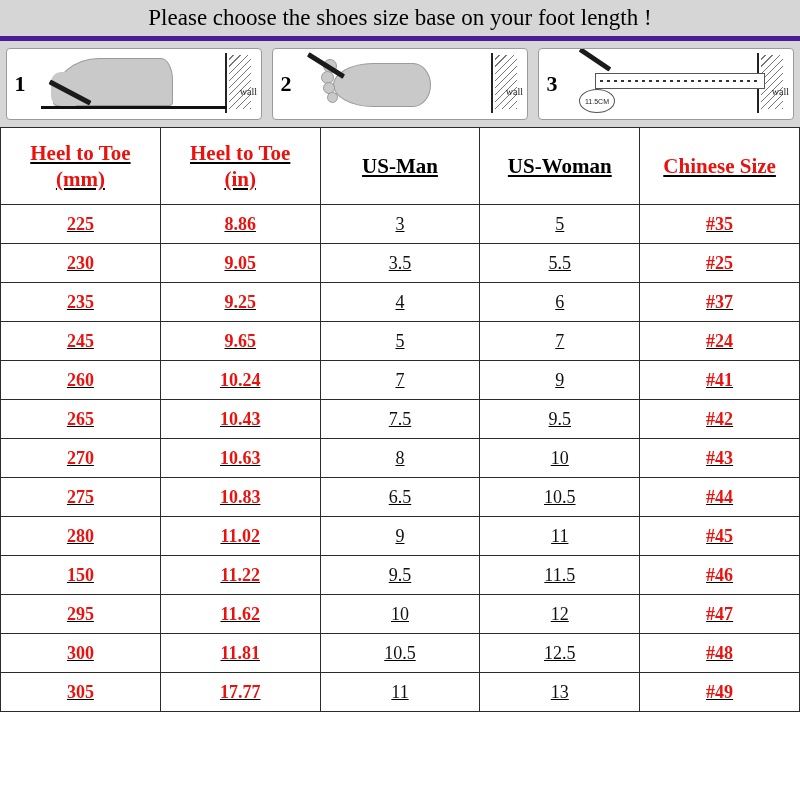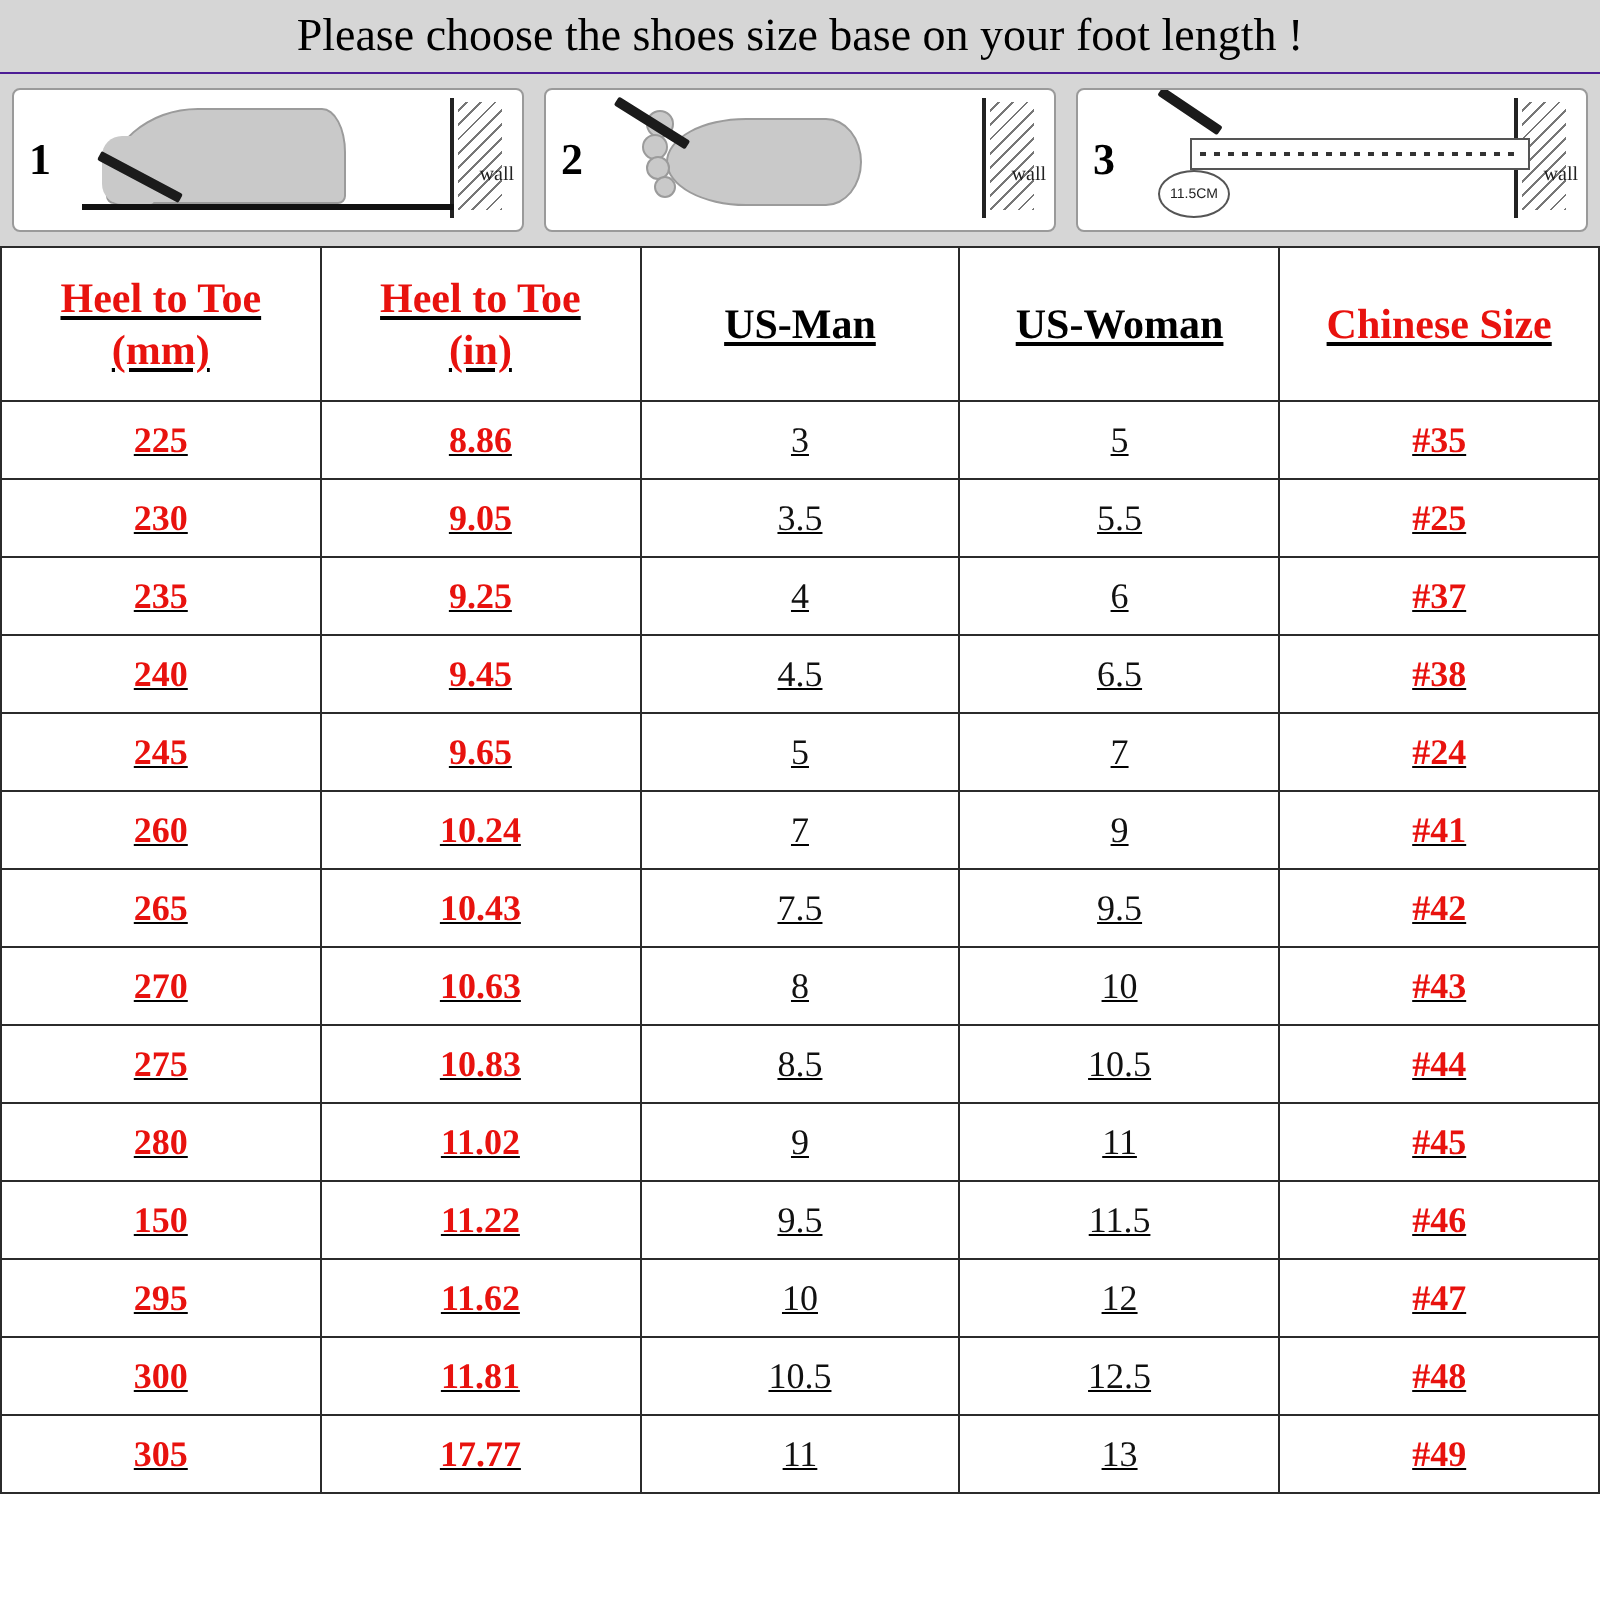--- a/index.html
+++ b/index.html
@@ -17,21 +17,21 @@
     width: 800px;
     height: 800px;
     position: relative;
     box-sizing: border-box;
     background: #ffffff;
   }
   
   .banner {
     height: 36px;
     background: #d6d6d6;
-    border-bottom: 1px solid #4c1d95;
+    border-bottom: 5px solid #4c1d95;
     display: flex;
     align-items: center;
     justify-content: center;
   }
   .banner-text {
     font-family: "Liberation Serif", serif;
     font-size: 23px;
     color: #000000;
     white-space: nowrap;
     letter-spacing: 0px;
@@ -303,27 +303,20 @@
           <td class="red">#25</td>
         </tr>
         <tr>
           <td class="red">235</td>
           <td class="red">9.25</td>
           <td class="black">4</td>
           <td class="black">6</td>
           <td class="red">#37</td>
         </tr>
         <tr>
-          <td class="red">240</td>
-          <td class="red">9.45</td>
-          <td class="black">4.5</td>
-          <td class="black">6.5</td>
-          <td class="red">#38</td>
-        </tr>
-        <tr>
           <td class="red">245</td>
           <td class="red">9.65</td>
           <td class="black">5</td>
           <td class="black">7</td>
           <td class="red">#24</td>
         </tr>
         <tr>
           <td class="red">260</td>
           <td class="red">10.24</td>
           <td class="black">7</td>
@@ -340,21 +333,21 @@
         <tr>
           <td class="red">270</td>
           <td class="red">10.63</td>
           <td class="black">8</td>
           <td class="black">10</td>
           <td class="red">#43</td>
         </tr>
         <tr>
           <td class="red">275</td>
           <td class="red">10.83</td>
-          <td class="black">8.5</td>
+          <td class="black">6.5</td>
           <td class="black">10.5</td>
           <td class="red">#44</td>
         </tr>
         <tr>
           <td class="red">280</td>
           <td class="red">11.02</td>
           <td class="black">9</td>
           <td class="black">11</td>
           <td class="red">#45</td>
         </tr>

